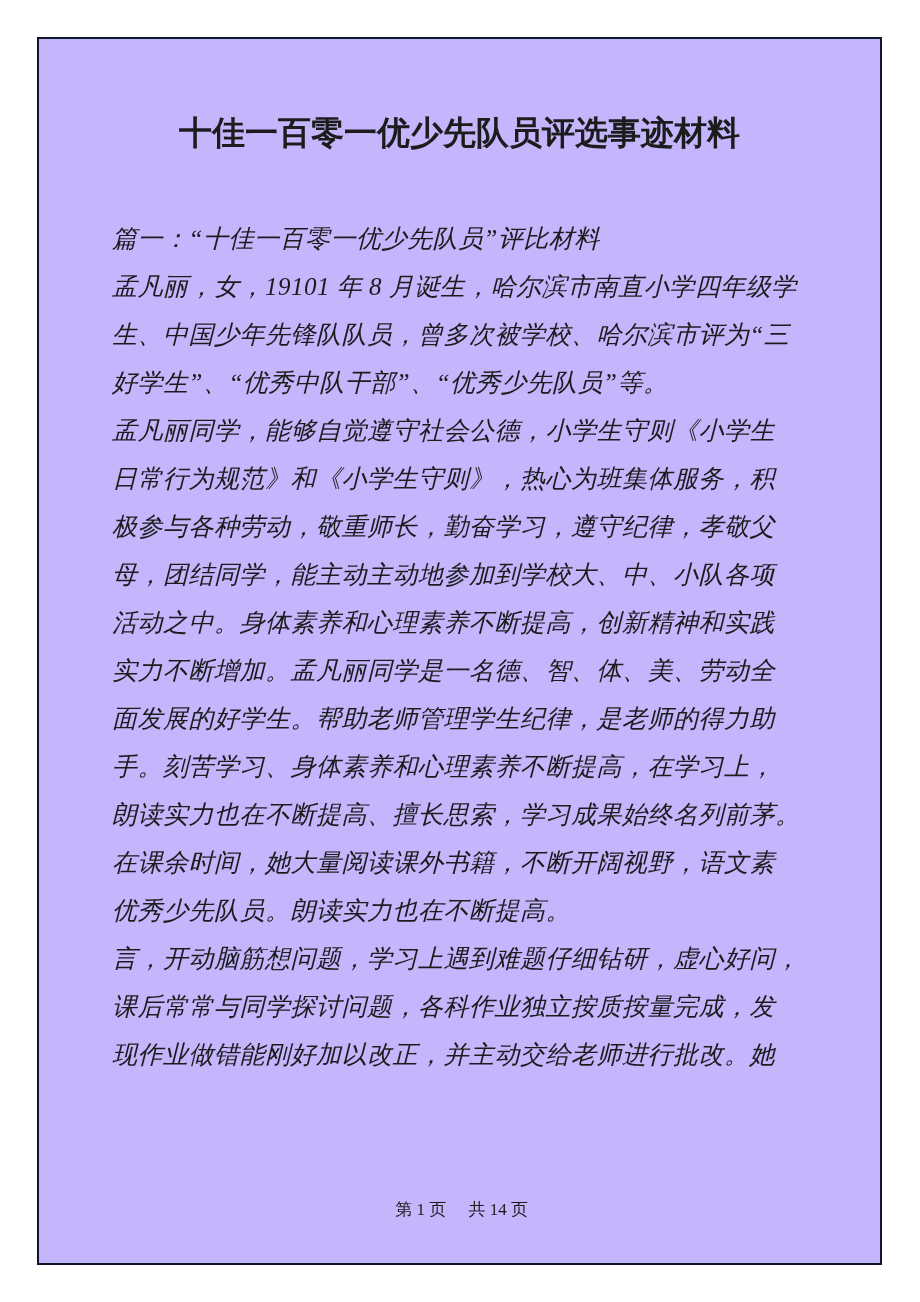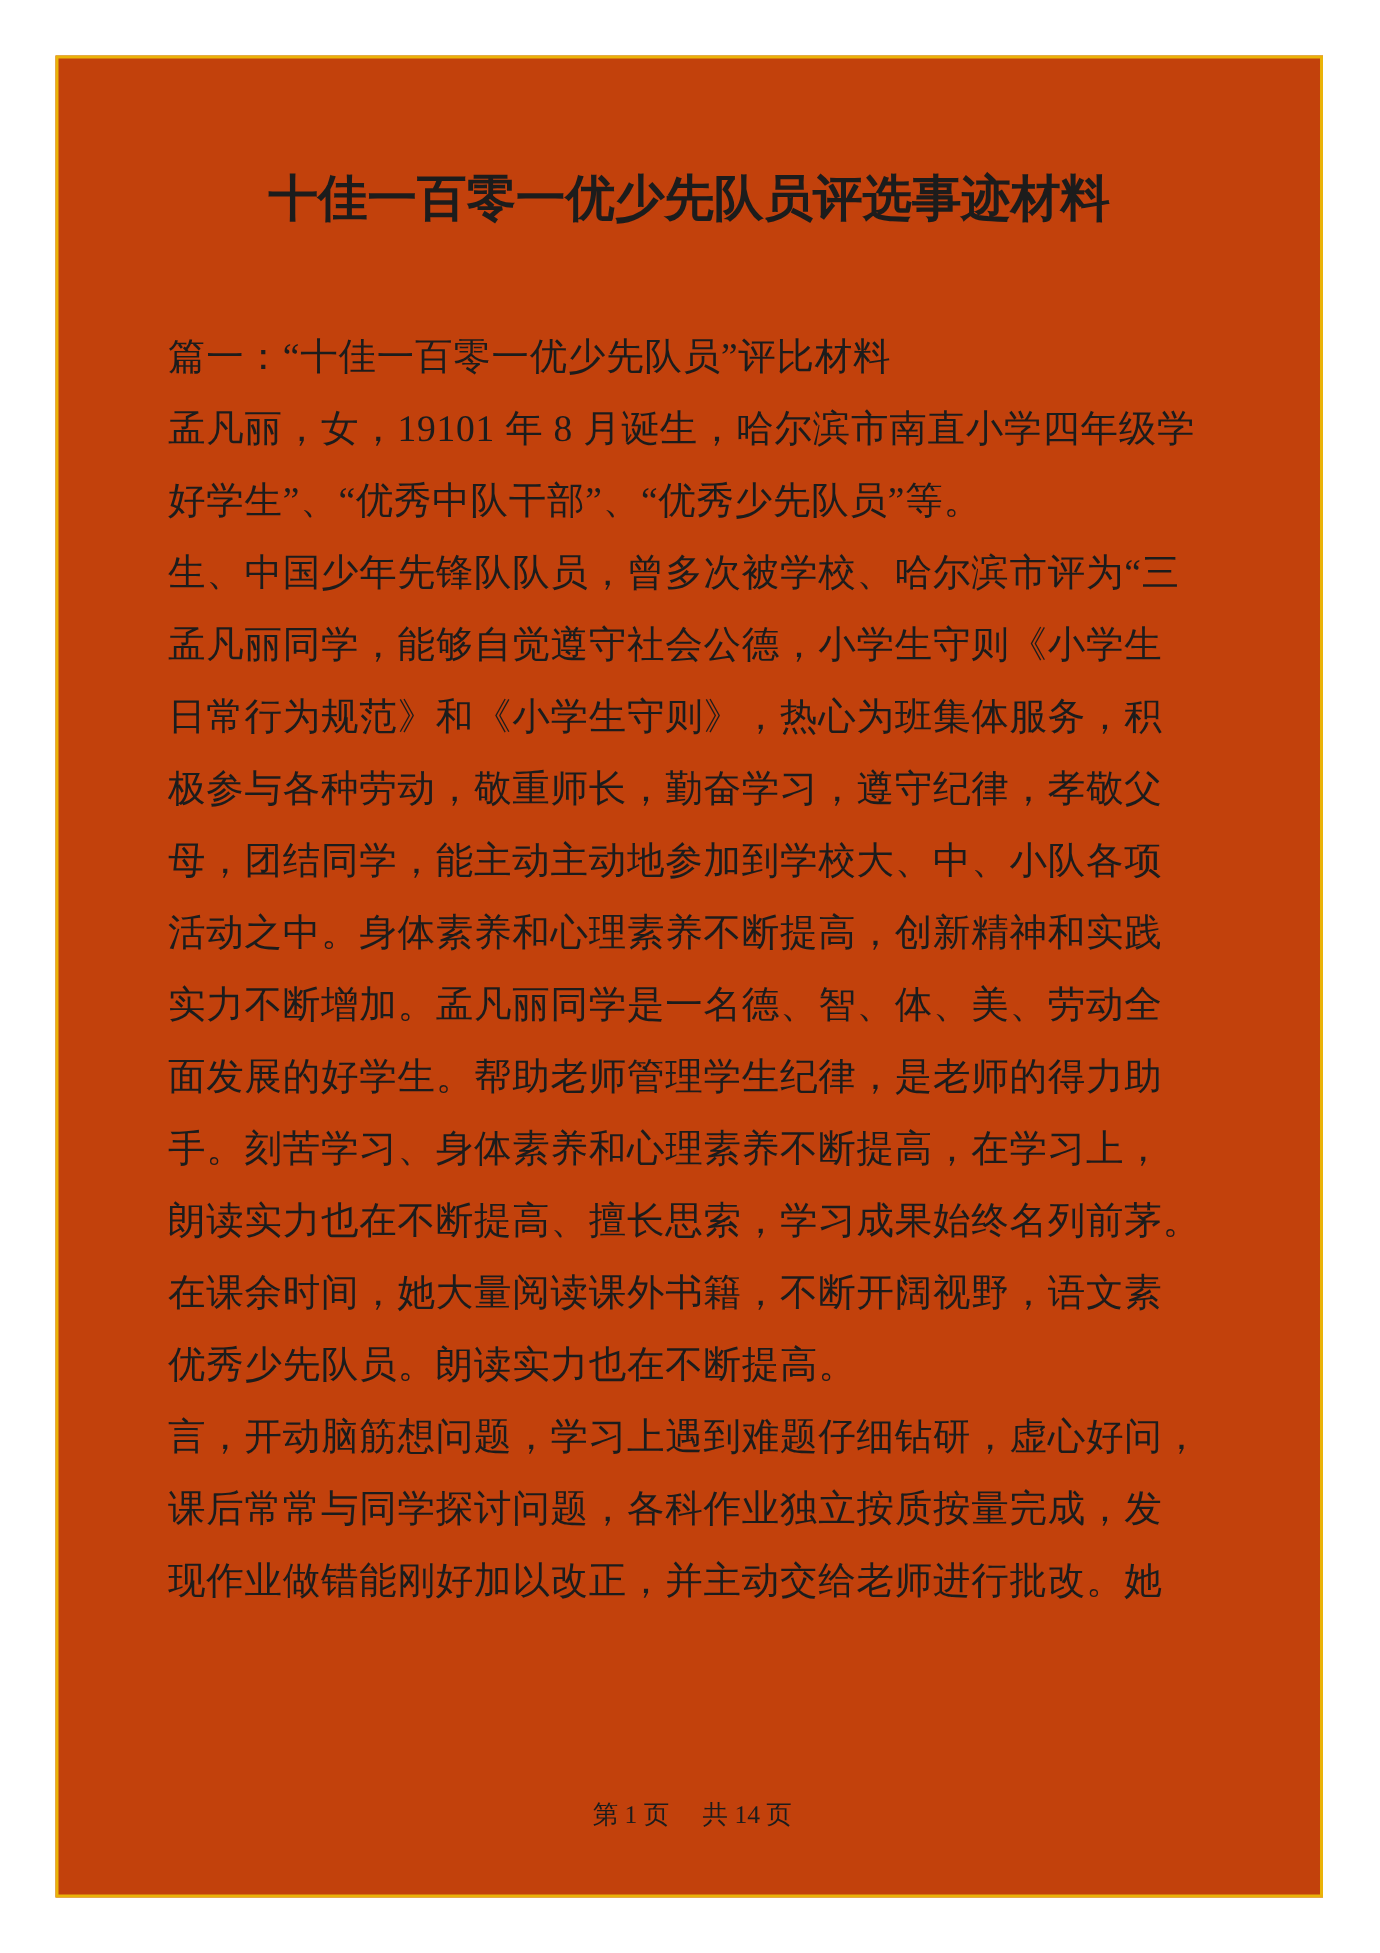--- a/index.html
+++ b/index.html
@@ -19,23 +19,23 @@
     position: absolute;
     inset: 0;
     background: #ffffff;
   }
   .frame {
     position: absolute;
     left: 37px;
     top: 37px;
     width: 845px;
     height: 1228px;
-    border: 2px solid #eab308;
+    border: 2px solid #0f172a;
     box-sizing: border-box;
-    background: #c2410c;
+    background: #c4b5fd;
   }
   .doc-title {
     margin: 78px 10px 0 10px;
     text-align: center;
     font-size: 33px;
     line-height: 1;
     font-weight: bold;
     letter-spacing: 0px;
     white-space: nowrap;
   }
@@ -43,20 +43,21 @@
     margin-top: 65px;
     padding-left: 73px;
     padding-right: 20px;
   }
   .doc-body .line {
     height: 48px;
     line-height: 48px;
     font-size: 25px;
     white-space: nowrap;
     letter-spacing: 0.5px;
+    font-style: italic;
   }
   .page-footer {
     position: absolute;
     left: 4px;
     right: 0;
     bottom: 43px;
     text-align: center;
     font-size: 17px;
     line-height: 20px;
   }
@@ -69,22 +70,22 @@
 
 <div class="page">
   <div class="frame">
 
     <h1 class="doc-title">十佳一百零一优少先队员评选事迹材料</h1>
 
     <div class="doc-body">
 
     <div class="line">篇一：“十佳一百零一优少先队员”评比材料</div>
         <div class="line">孟凡丽，女，19101 年 8 月诞生，哈尔滨市南直小学四年级学</div>
+        <div class="line">生、中国少年先锋队队员，曾多次被学校、哈尔滨市评为“三</div>
         <div class="line">好学生”、“优秀中队干部”、“优秀少先队员”等。</div>
-        <div class="line">生、中国少年先锋队队员，曾多次被学校、哈尔滨市评为“三</div>
         <div class="line">孟凡丽同学，能够自觉遵守社会公德，小学生守则《小学生</div>
         <div class="line">日常行为规范》和《小学生守则》，热心为班集体服务，积</div>
         <div class="line">极参与各种劳动，敬重师长，勤奋学习，遵守纪律，孝敬父</div>
         <div class="line">母，团结同学，能主动主动地参加到学校大、中、小队各项</div>
         <div class="line">活动之中。身体素养和心理素养不断提高，创新精神和实践</div>
         <div class="line">实力不断增加。孟凡丽同学是一名德、智、体、美、劳动全</div>
         <div class="line">面发展的好学生。帮助老师管理学生纪律，是老师的得力助</div>
         <div class="line">手。刻苦学习、身体素养和心理素养不断提高，在学习上，</div>
         <div class="line">朗读实力也在不断提高、擅长思索，学习成果始终名列前茅。</div>
         <div class="line">在课余时间，她大量阅读课外书籍，不断开阔视野，语文素</div>

